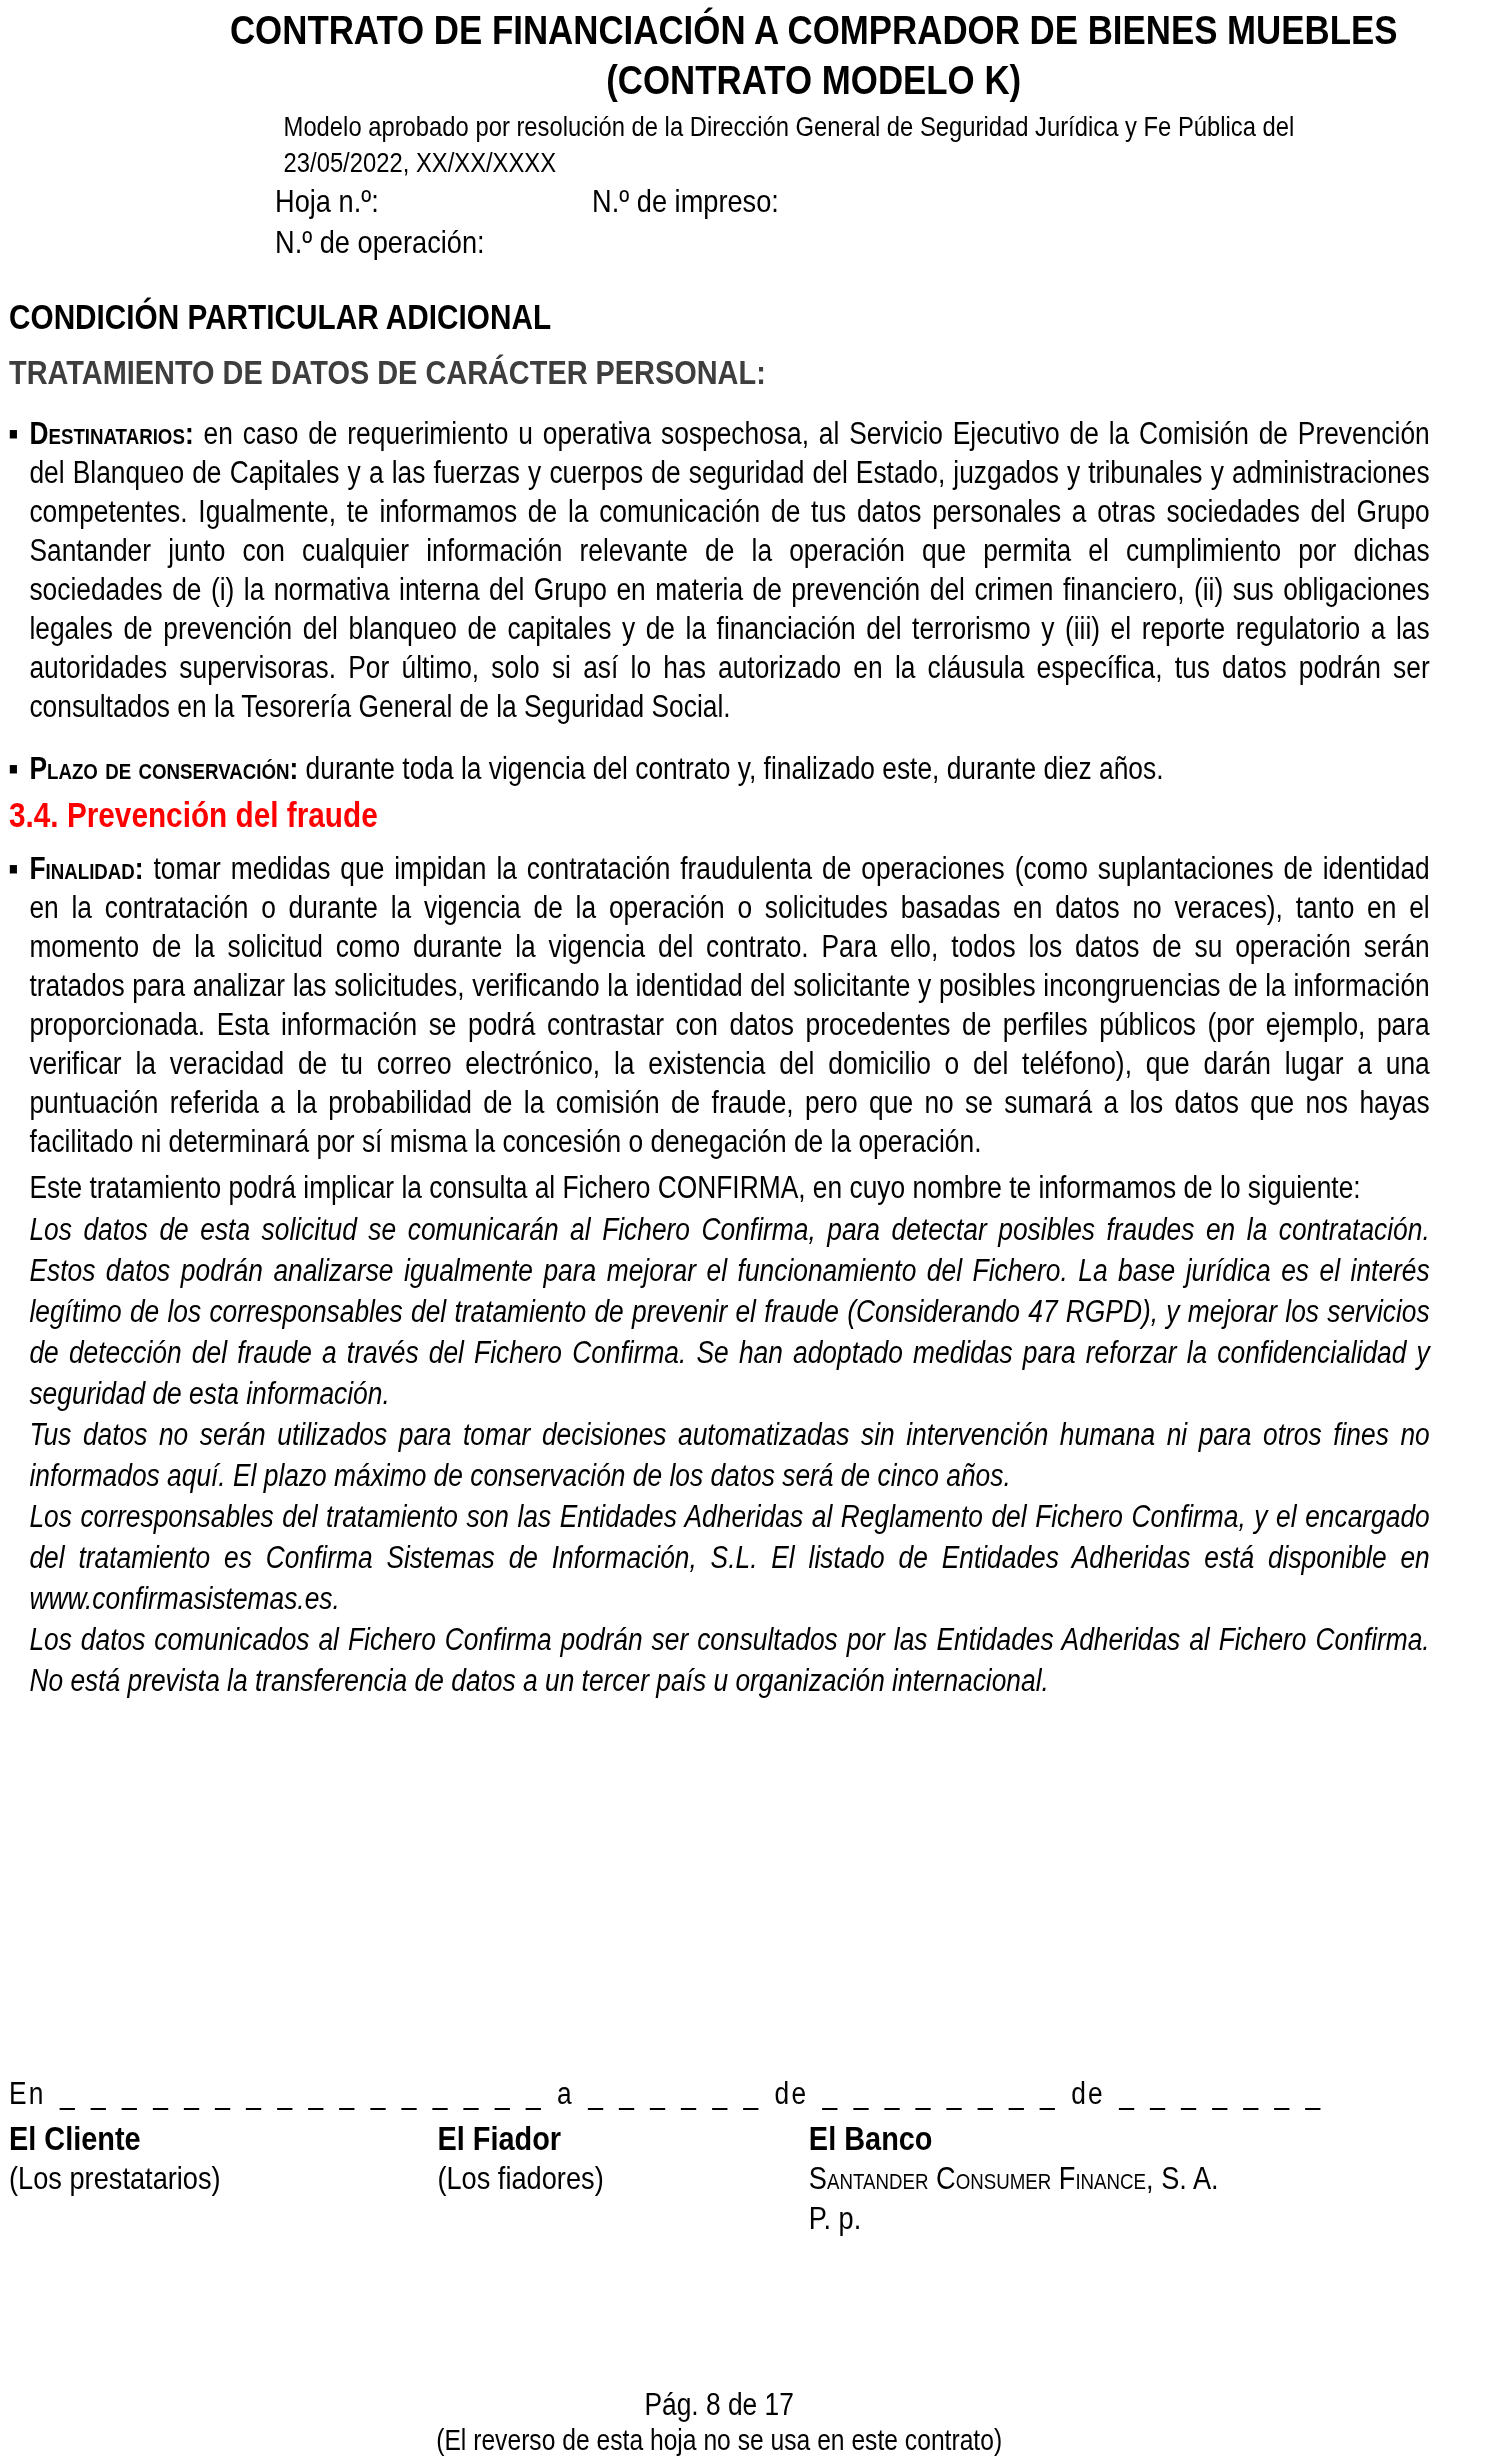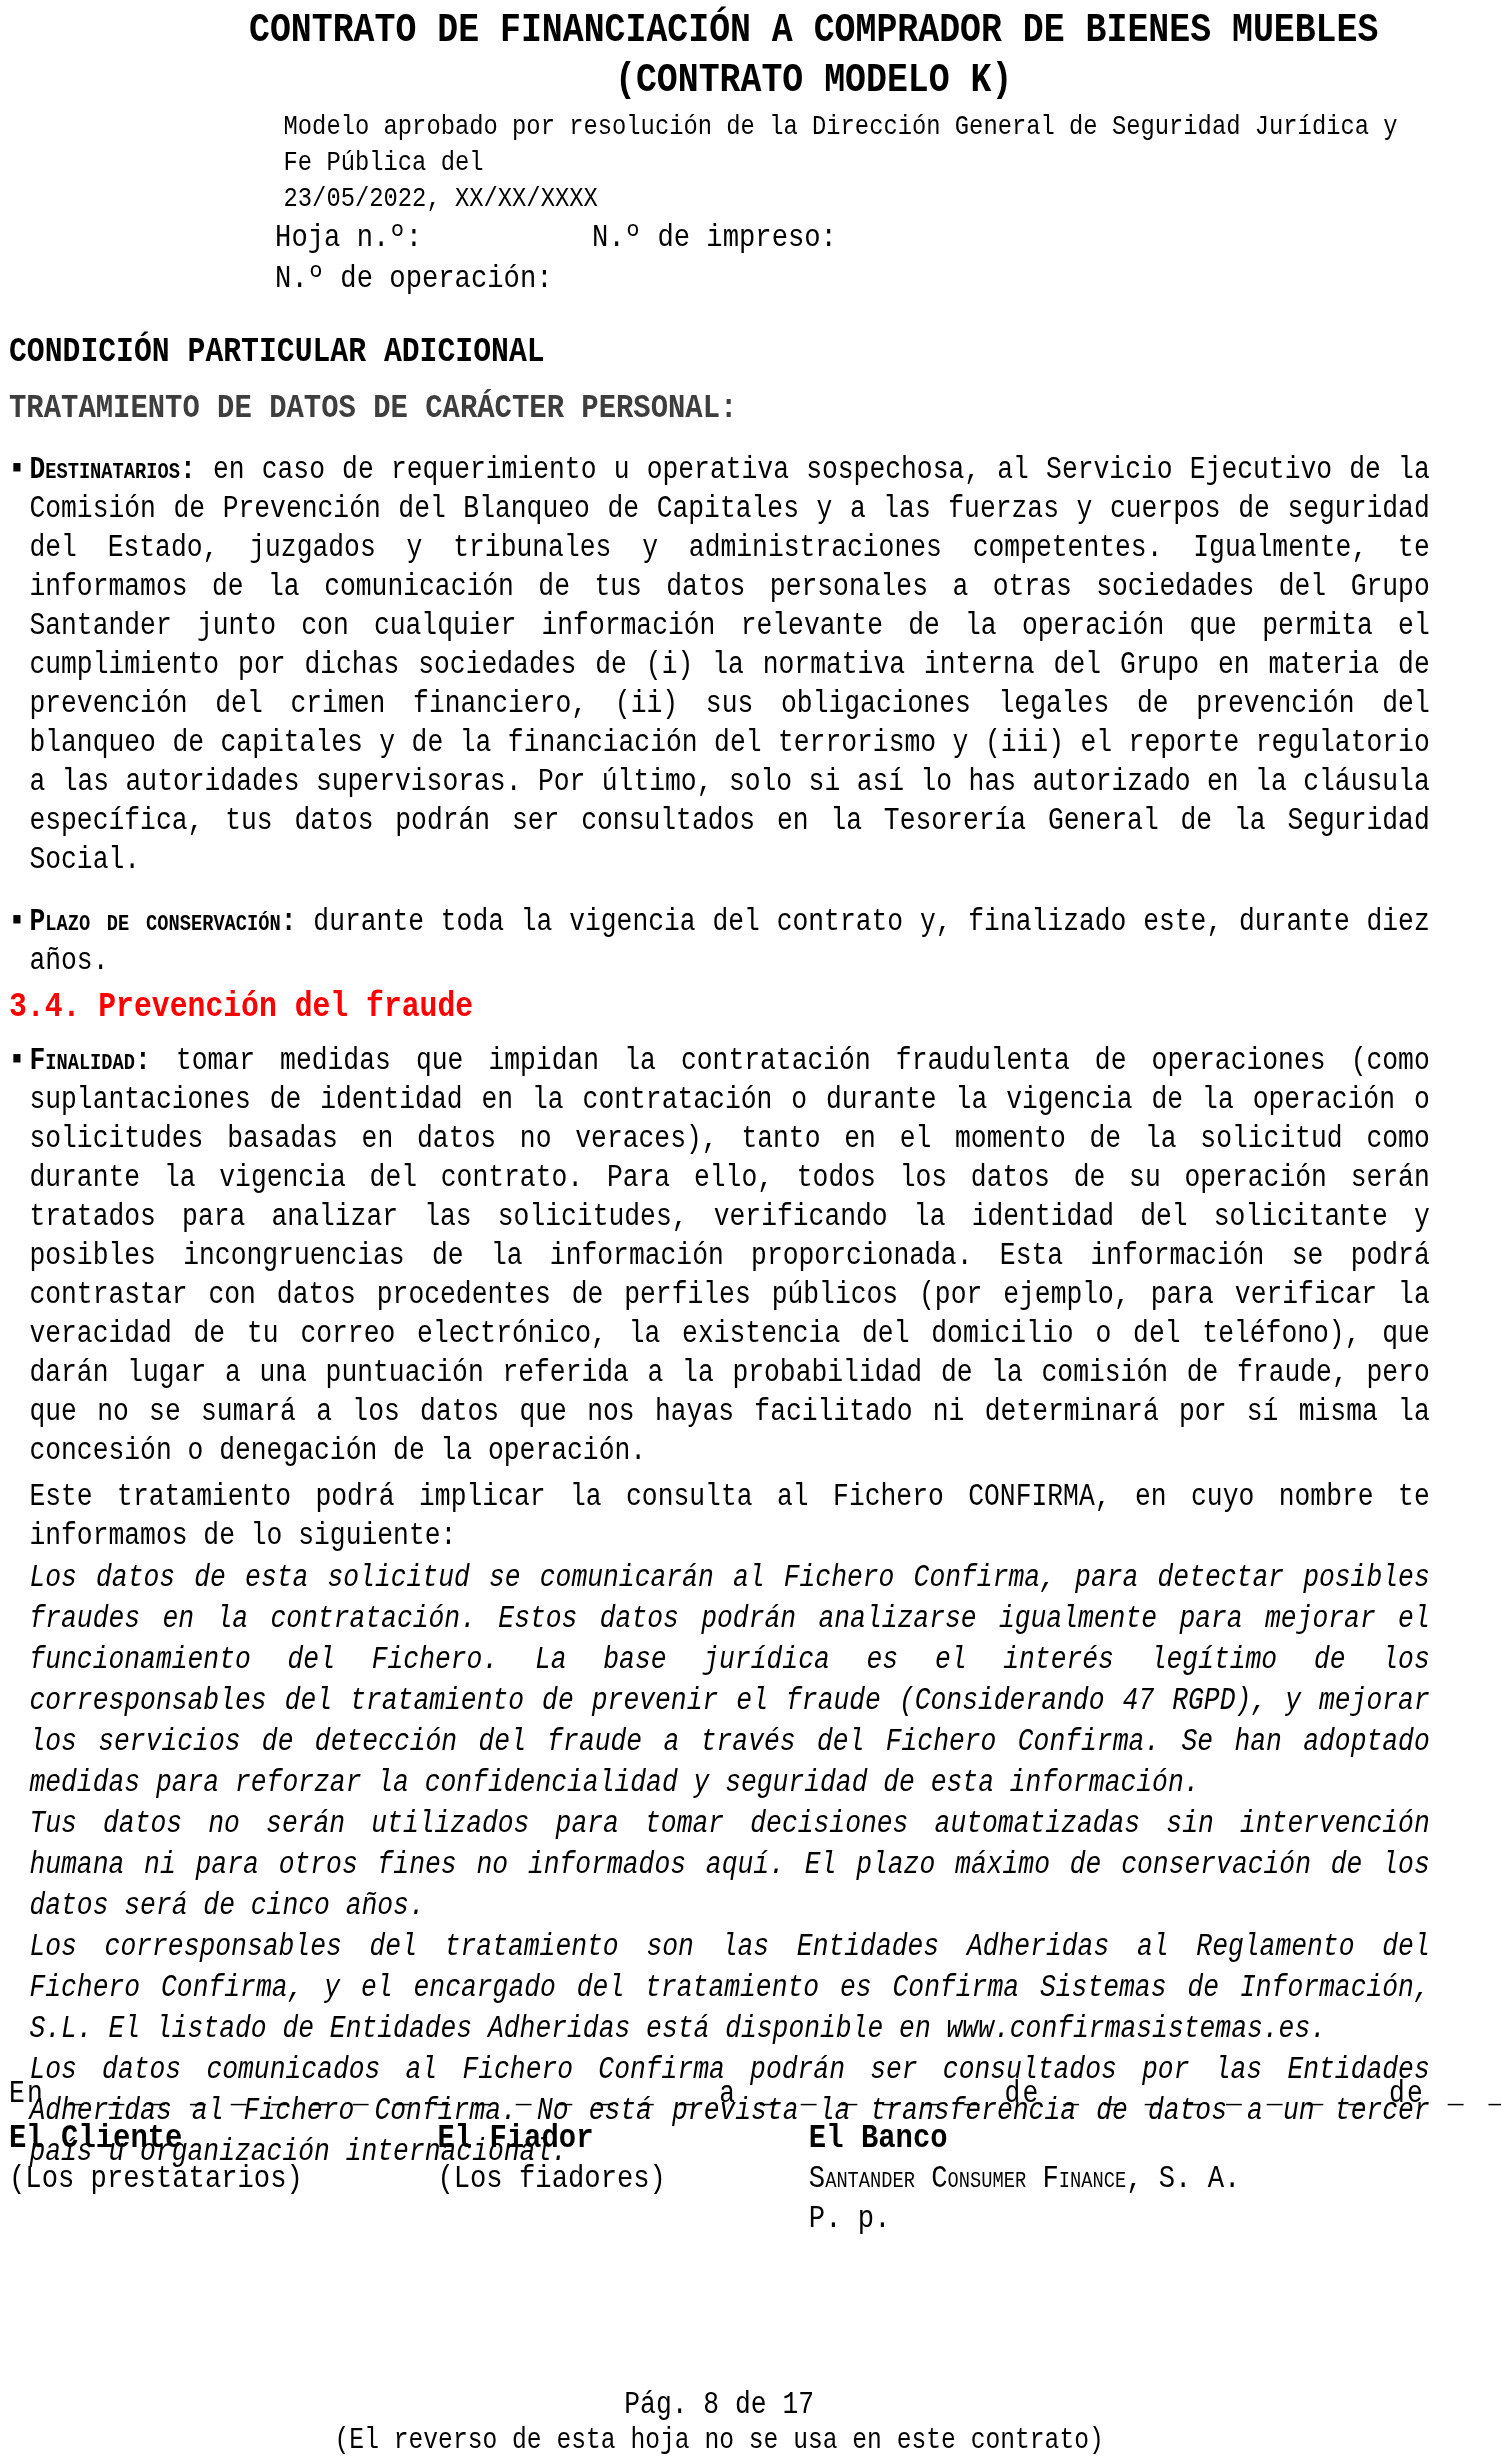--- a/index.html
+++ b/index.html
@@ -1,20 +1,20 @@
 <!DOCTYPE html>
 <html style="font-size:14px"><head>
 <meta charset="utf-8">
 <style>
   html, body { margin: 0; padding: 0; background: #888; }
   .page {
     width: 1502px; height: 2462px;
     background: #ffffff; color: #000;
     position: relative; overflow: hidden;
-    font-family: Liberation Mono, monospace;
+    font-family: Liberation Sans, sans-serif;
   }
   
   .condense {
     width: 1767px; height: 2462px;
     transform: scaleX(0.85); transform-origin: 0 0;
     box-sizing: border-box;
     padding: 5.3px 85px 0 10.6px;
     position: relative;
   }
   .doc-title { font-size: 41px; font-weight: bold; line-height: 50px; text-align: center; padding-left: 222px; white-space: nowrap; }

